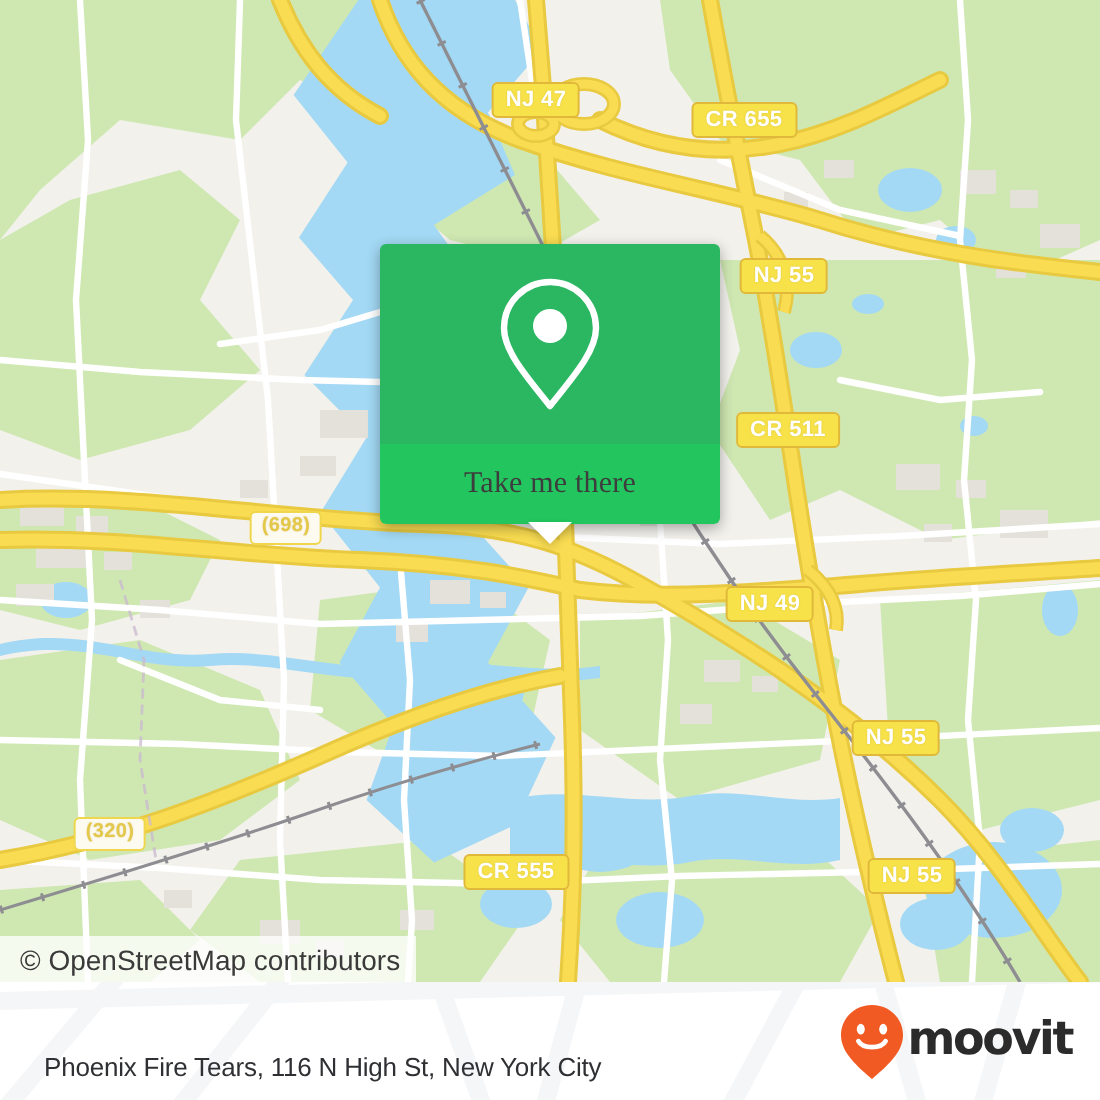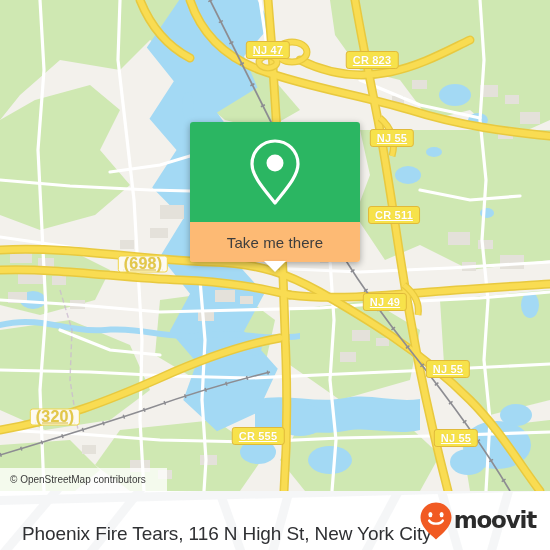--- a/index.html
+++ b/index.html
@@ -37,27 +37,26 @@
     border-radius: 3px;
     color: #ffffff;
     font-size: 11px;
     font-weight: bold;
     letter-spacing: .2px;
     padding: 1.5px 6px 2.5px 6px;
     line-height: 12px;
     white-space: nowrap;
     text-shadow: 0 0 1px rgba(150,120,20,.25);
     font-family: "Liberation Sans", sans-serif;
-    text-decoration: underline;
   }
   .shield.minor {
     background: #fdfaf0;
     border-color: #efd64c;
     color: #e3c84a;
-    font-size: 16px;
+    font-size: 10px;
     padding: 1px 5px 2px 5px;
   }
 
   
   #popup {
     position: absolute;
     left: 190px; top: 122px;
     width: 170px;
     border-radius: 3px;
     box-shadow: 0 2px 7px rgba(0,0,0,.33);
@@ -67,52 +66,53 @@
   #popup-image {
     height: 100px;
     background: #2bb662;
     border-radius: 3px 3px 0 0;
     display: flex;
     align-items: center;
     justify-content: center;
   }
   #popup-cta {
     height: 40px;
-    background: #fdba74;
+    background: #22c55e;
     border-radius: 0 0 3px 3px;
     display: flex;
     align-items: center;
     justify-content: center;
     color: #3d3d3d;
     font-size: 15px;
     letter-spacing: .1px;
+    font-family: Liberation Serif, serif;
   }
   #popup-tip {
     position: absolute;
     left: 50%;
     bottom: -10px;
     margin-left: -11px;
     width: 0; height: 0;
     border-left: 11px solid transparent;
     border-right: 11px solid transparent;
     border-top: 11px solid #ffffff;
     filter: drop-shadow(0 2px 2px rgba(0,0,0,.16));
   }
 
   
   #attribution {
     position: absolute;
     left: 0; top: 468px;
     height: 23px;
-    padding: 0 21px 0 10px;
+    padding: 0 8px 0 10px;
     display: flex;
     align-items: center;
     background: rgba(255,255,255,.76);
     color: #3a3a3a;
-    font-size: 10px;
+    font-size: 14px;
     z-index: 50;
     white-space: nowrap;
   }
 
   
   #footer {
     position: absolute;
     left: 0; top: 491px;
     width: 550px; height: 59px;
     background: #ffffff;
@@ -122,21 +122,21 @@
   }
   #footer-watermark {
     position: absolute;
     left: 0; top: -30px;
     width: 550px; height: 120px;
     opacity: .5;
   }
   #footer-title {
     position: relative;
     margin-left: 22px;
-    font-size: 19px;
+    font-size: 13px;
     color: #2f3033;
     letter-spacing: -.1px;
     white-space: nowrap;
     z-index: 2;
     margin-top: 26px;
   }
   #brand {
     position: absolute;
     right: 14px;
     top: 50%;
@@ -325,21 +325,21 @@
           <path d="M0,455 C50,440 100,425 150,408 C190,394 230,382 270,372" stroke="#8d8d92" stroke-width="4" fill="none" stroke-dasharray="1.5 20"></path>
         </g>
 
         <g>
           <path d="M60,290 L72,330 L70,380 L78,430" stroke="#c9b8cf" stroke-width="1.4" fill="none" stroke-dasharray="5 3" opacity=".75"></path>
         </g>
       </g>
     </svg>
 
     <div class="shield" style="left:268px; top:50px">NJ 47</div>
-    <div class="shield" style="left:372px; top:60px">CR 823</div>
+    <div class="shield" style="left:372px; top:60px">CR 655</div>
     <div class="shield" style="left:392px; top:138px">NJ 55</div>
     <div class="shield" style="left:394px; top:215px">CR 511</div>
     <div class="shield minor" style="left:143px; top:264px">(698)</div>
     <div class="shield" style="left:385px; top:302px">NJ 49</div>
     <div class="shield" style="left:448px; top:369px">NJ 55</div>
     <div class="shield minor" style="left:55px; top:417px">(320)</div>
     <div class="shield" style="left:258px; top:436px">CR 555</div>
     <div class="shield" style="left:456px; top:438px">NJ 55</div>
 
     <div id="popup">

